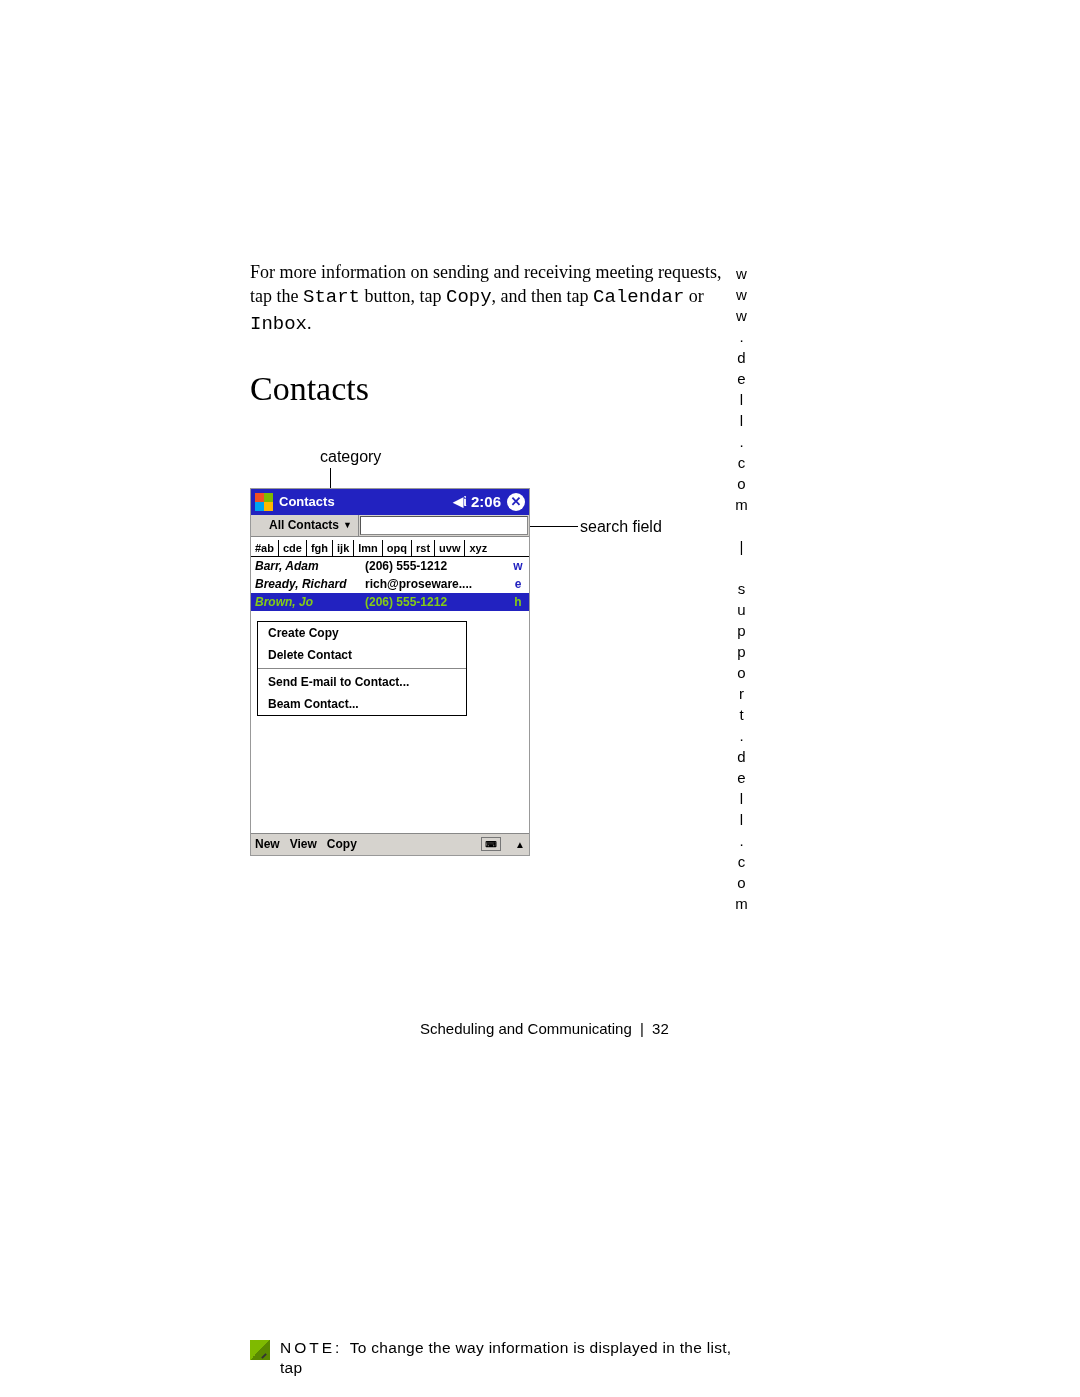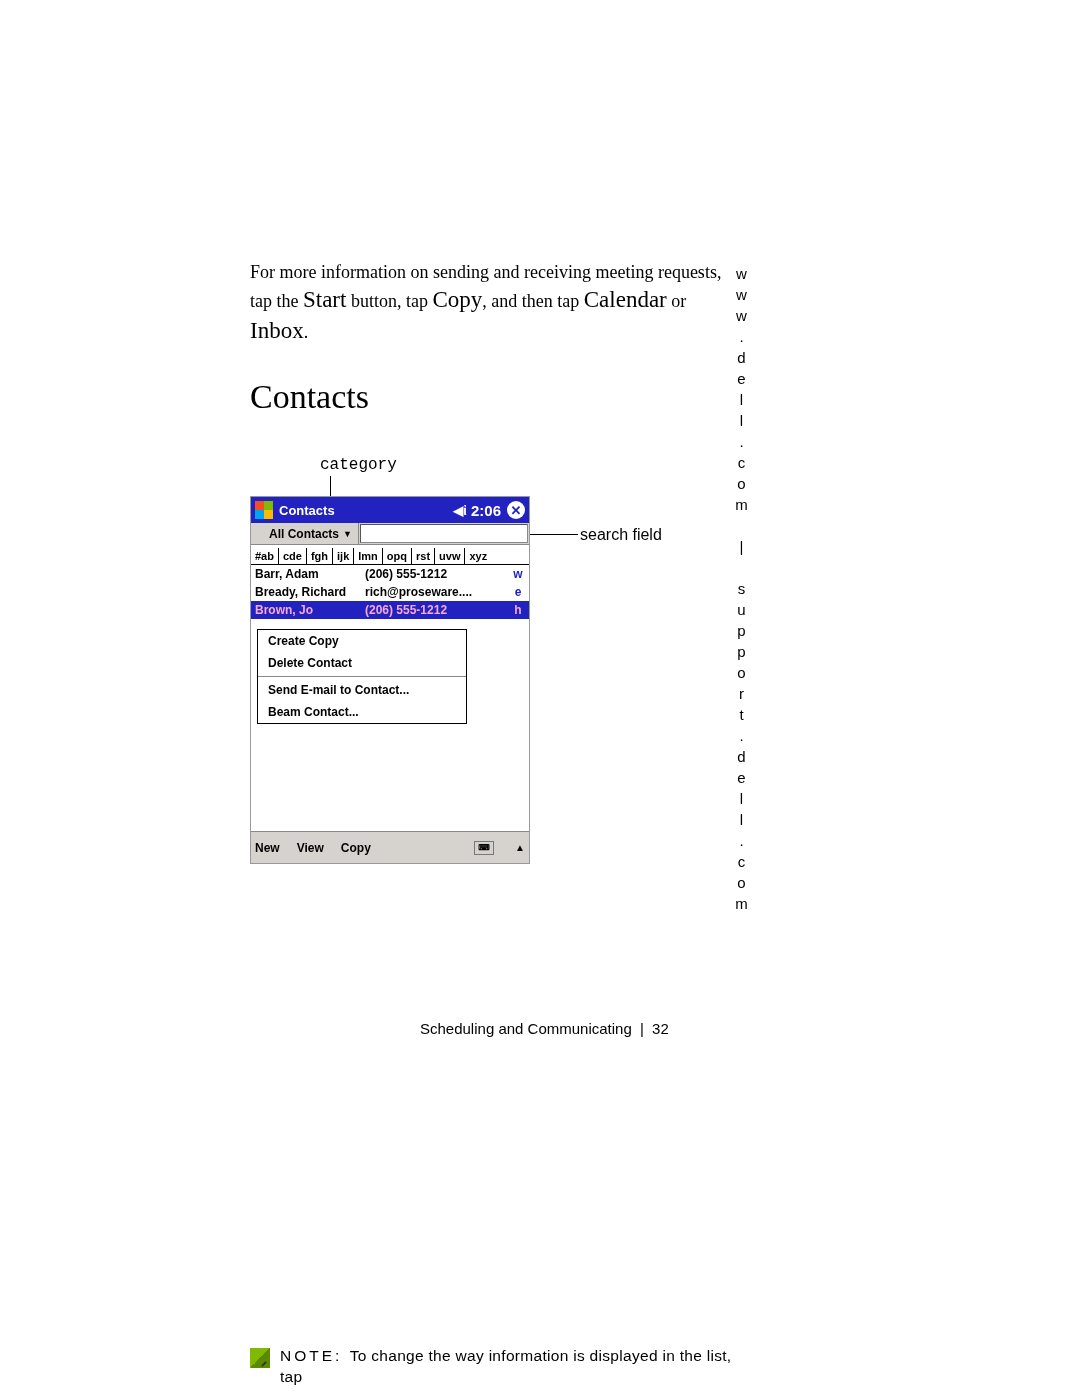--- a/index.html
+++ b/index.html
@@ -27,21 +27,21 @@
     letter-spacing: 4px;
     writing-mode: vertical-rl;
     text-orientation: upright;
     color: #000;
   }
   .para1 {
     font-size: 18px;
     line-height: 1.35;
     width: 480px;
   }
-  .sans { font-family: Liberation Serif, serif; font-size: 23px; }
+  .sans { font-family: Liberation Mono, monospace; font-size: 19px; }
   h1.section-title {
     font-family: Georgia, serif;
     font-weight: normal;
     font-size: 34px;
     margin-top: 32px;
     margin-bottom: 10px;
   }
   .para2 {
     font-size: 18px;
     line-height: 1.35;
@@ -49,21 +49,21 @@
   }
   .figure {
     position: relative;
     margin-top: 40px;
     height: 420px;
   }
   .callout-category {
     position: absolute;
     left: 70px;
     top: 0;
-    font-family: Liberation Mono, monospace;
+    font-family: Liberation Sans, sans-serif;
     font-size: 16px;
   }
   .callout-category-line {
     position: absolute;
     left: 80px;
     top: 20px;
     width: 1px;
     height: 22px;
     background: #000;
   }
@@ -141,22 +141,22 @@
   }
   .az-row span:last-child { border-right: none; }
   .contact-row {
     display: flex;
     height: 18px;
     font-weight: bold;
     padding: 0 4px;
     align-items: center;
     font-size: 12px;
   }
-  .contact-row.sel { background: #2222c0; color: #f9a8d4; justify-content: center; }
-  .c-name { width: 110px; white-space: nowrap; overflow: hidden; }
+  .contact-row.sel { background: #2222c0; color: #84cc16; justify-content: center; }
+  .c-name { width: 110px; white-space: nowrap; overflow: hidden; font-style: italic; }
   .c-val { flex: 1; white-space: nowrap; overflow: hidden; }
   .c-tag { width: 14px; text-align: center; }
   .c-tag.blue { color: #2222c0; }
   .context-menu {
     position: absolute;
     left: 6px;
     top: 132px;
     width: 210px;
     background: #fff;
     border: 1px solid #000;
@@ -168,29 +168,29 @@
   }
   .context-menu .sep {
     border-top: 1px solid #888;
     margin: 2px 0;
     padding: 0;
     height: 0;
   }
   .bottombar {
     position: absolute;
     bottom: 0; left: 0; right: 0;
-    height: 32px;
+    height: 22px;
     background: #d6d3ce;
     border-top: 1px solid #888;
     display: flex;
     align-items: center;
     padding: 0 4px;
     font-weight: bold;
     font-size: 12px;
-    gap: 17px;
+    gap: 10px;
   }
   .bottombar .spacer { flex: 1; }
   .kb-icon {
     border: 1px solid #777;
     width: 20px; height: 14px;
     display: inline-flex; align-items: center; justify-content: center;
     font-size: 8px;
   }
   .up-arrow { font-size: 10px; margin-left: 4px; }
   .callout-search {

